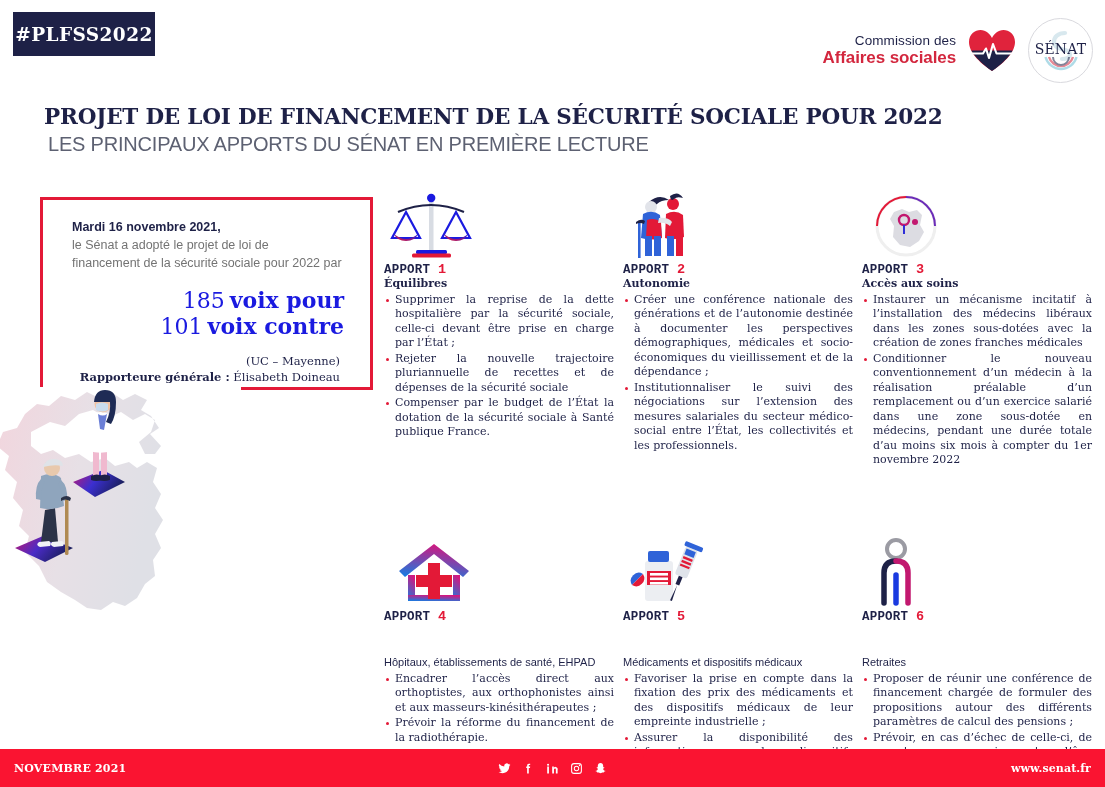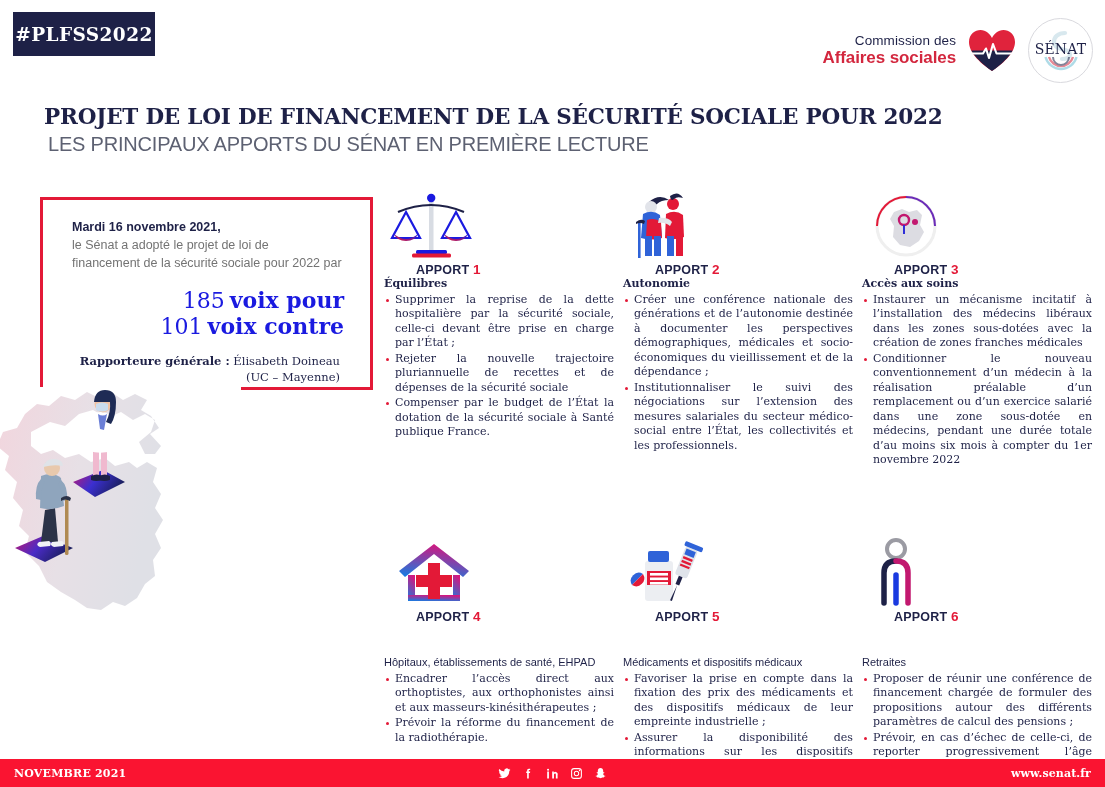--- a/index.html
+++ b/index.html
@@ -74,41 +74,41 @@
 
   
   .illus{position:absolute;left:-5px;top:370px;width:260px;height:290px;}
 
   
   .cards{position:absolute;left:384px;top:184px;width:712px;}
   .row{display:flex;}
   .card{width:230px;margin-right:9px;}
   .card:last-child{margin-right:0;}
   .card-icon{height:78px;display:flex;align-items:flex-end;padding-left:6px;box-sizing:border-box;}
-  .card-head{font-family:Liberation Sans, sans-serif;font-weight:bold;font-size:12.5px;color:#1e2147;letter-spacing:.2px;margin-left:32px;}
+  .card-head{font-family:Liberation Mono, monospace;font-weight:bold;font-size:12.5px;color:#1e2147;letter-spacing:.2px;}
   .card-head .num{color:#e31937;font-size:13.5px;}
   .card-sub{font-family:"DejaVu Serif", serif;font-weight:bold;font-size:11px;color:#1e2147;margin-top:0px;line-height:1.25;}
   .card-sub.sans{font-family:"Liberation Sans", sans-serif;font-weight:normal;font-size:11px;margin-top:32px;}
   ul.bullets{margin:2px 0 0 0;padding:0;list-style:none;}
   ul.bullets li{
     position:relative;padding-left:11px;
     font-family:"DejaVu Serif", serif;font-size:11px;line-height:1.32;
     color:#1e2147;text-align:justify;margin-bottom:1px;
   }
   ul.bullets li::before{
     content:"";position:absolute;left:2px;top:6px;width:3px;height:3px;
     background:#e31937;border-radius:50%;
   }
 
   
   .row2{margin-top:62px;}
 
   
   .footer{
-    position:absolute;left:0;bottom:0;width:1105px;height:28px;background:#fa1431;
+    position:absolute;left:0;bottom:0;width:1105px;height:38px;background:#fa1431;
     display:flex;align-items:center;
   }
   .footer-date{
     position:absolute;left:14px;color:#fff;font-family:"DejaVu Serif", serif;
     font-weight:bold;font-size:11px;letter-spacing:.2px;
   }
   .footer-social{
     position:absolute;left:0;right:0;margin:auto;width:120px;display:flex;
     justify-content:center;align-items:center;gap:11px;
   }
@@ -166,23 +166,23 @@
         <div class="vote-line">
           <span class="vote-num">185</span>
           <span class="vote-word">voix pour</span>
         </div>
         <div class="vote-line">
           <span class="vote-num">101</span>
           <span class="vote-word">voix contre</span>
         </div>
       </div>
       <div class="rapp">
+        <div>(UC – Mayenne)</div>
         <div><b>Rapporteure générale :</b>
           <span>Élisabeth Doineau</span></div>
-        <div>(UC – Mayenne)</div>
       </div>
     </div>
   </div>
 
   <div class="illus">
     <svg viewBox="0 0 260 290" width="260" height="290">
       <defs>
         <linearGradient id="mapgrad" x1="0" y1="0" x2="1" y2="0.3">
           <stop offset="0" stop-color="#f2d5dd"></stop>
           <stop offset="0.55" stop-color="#e7e0e6"></stop>

